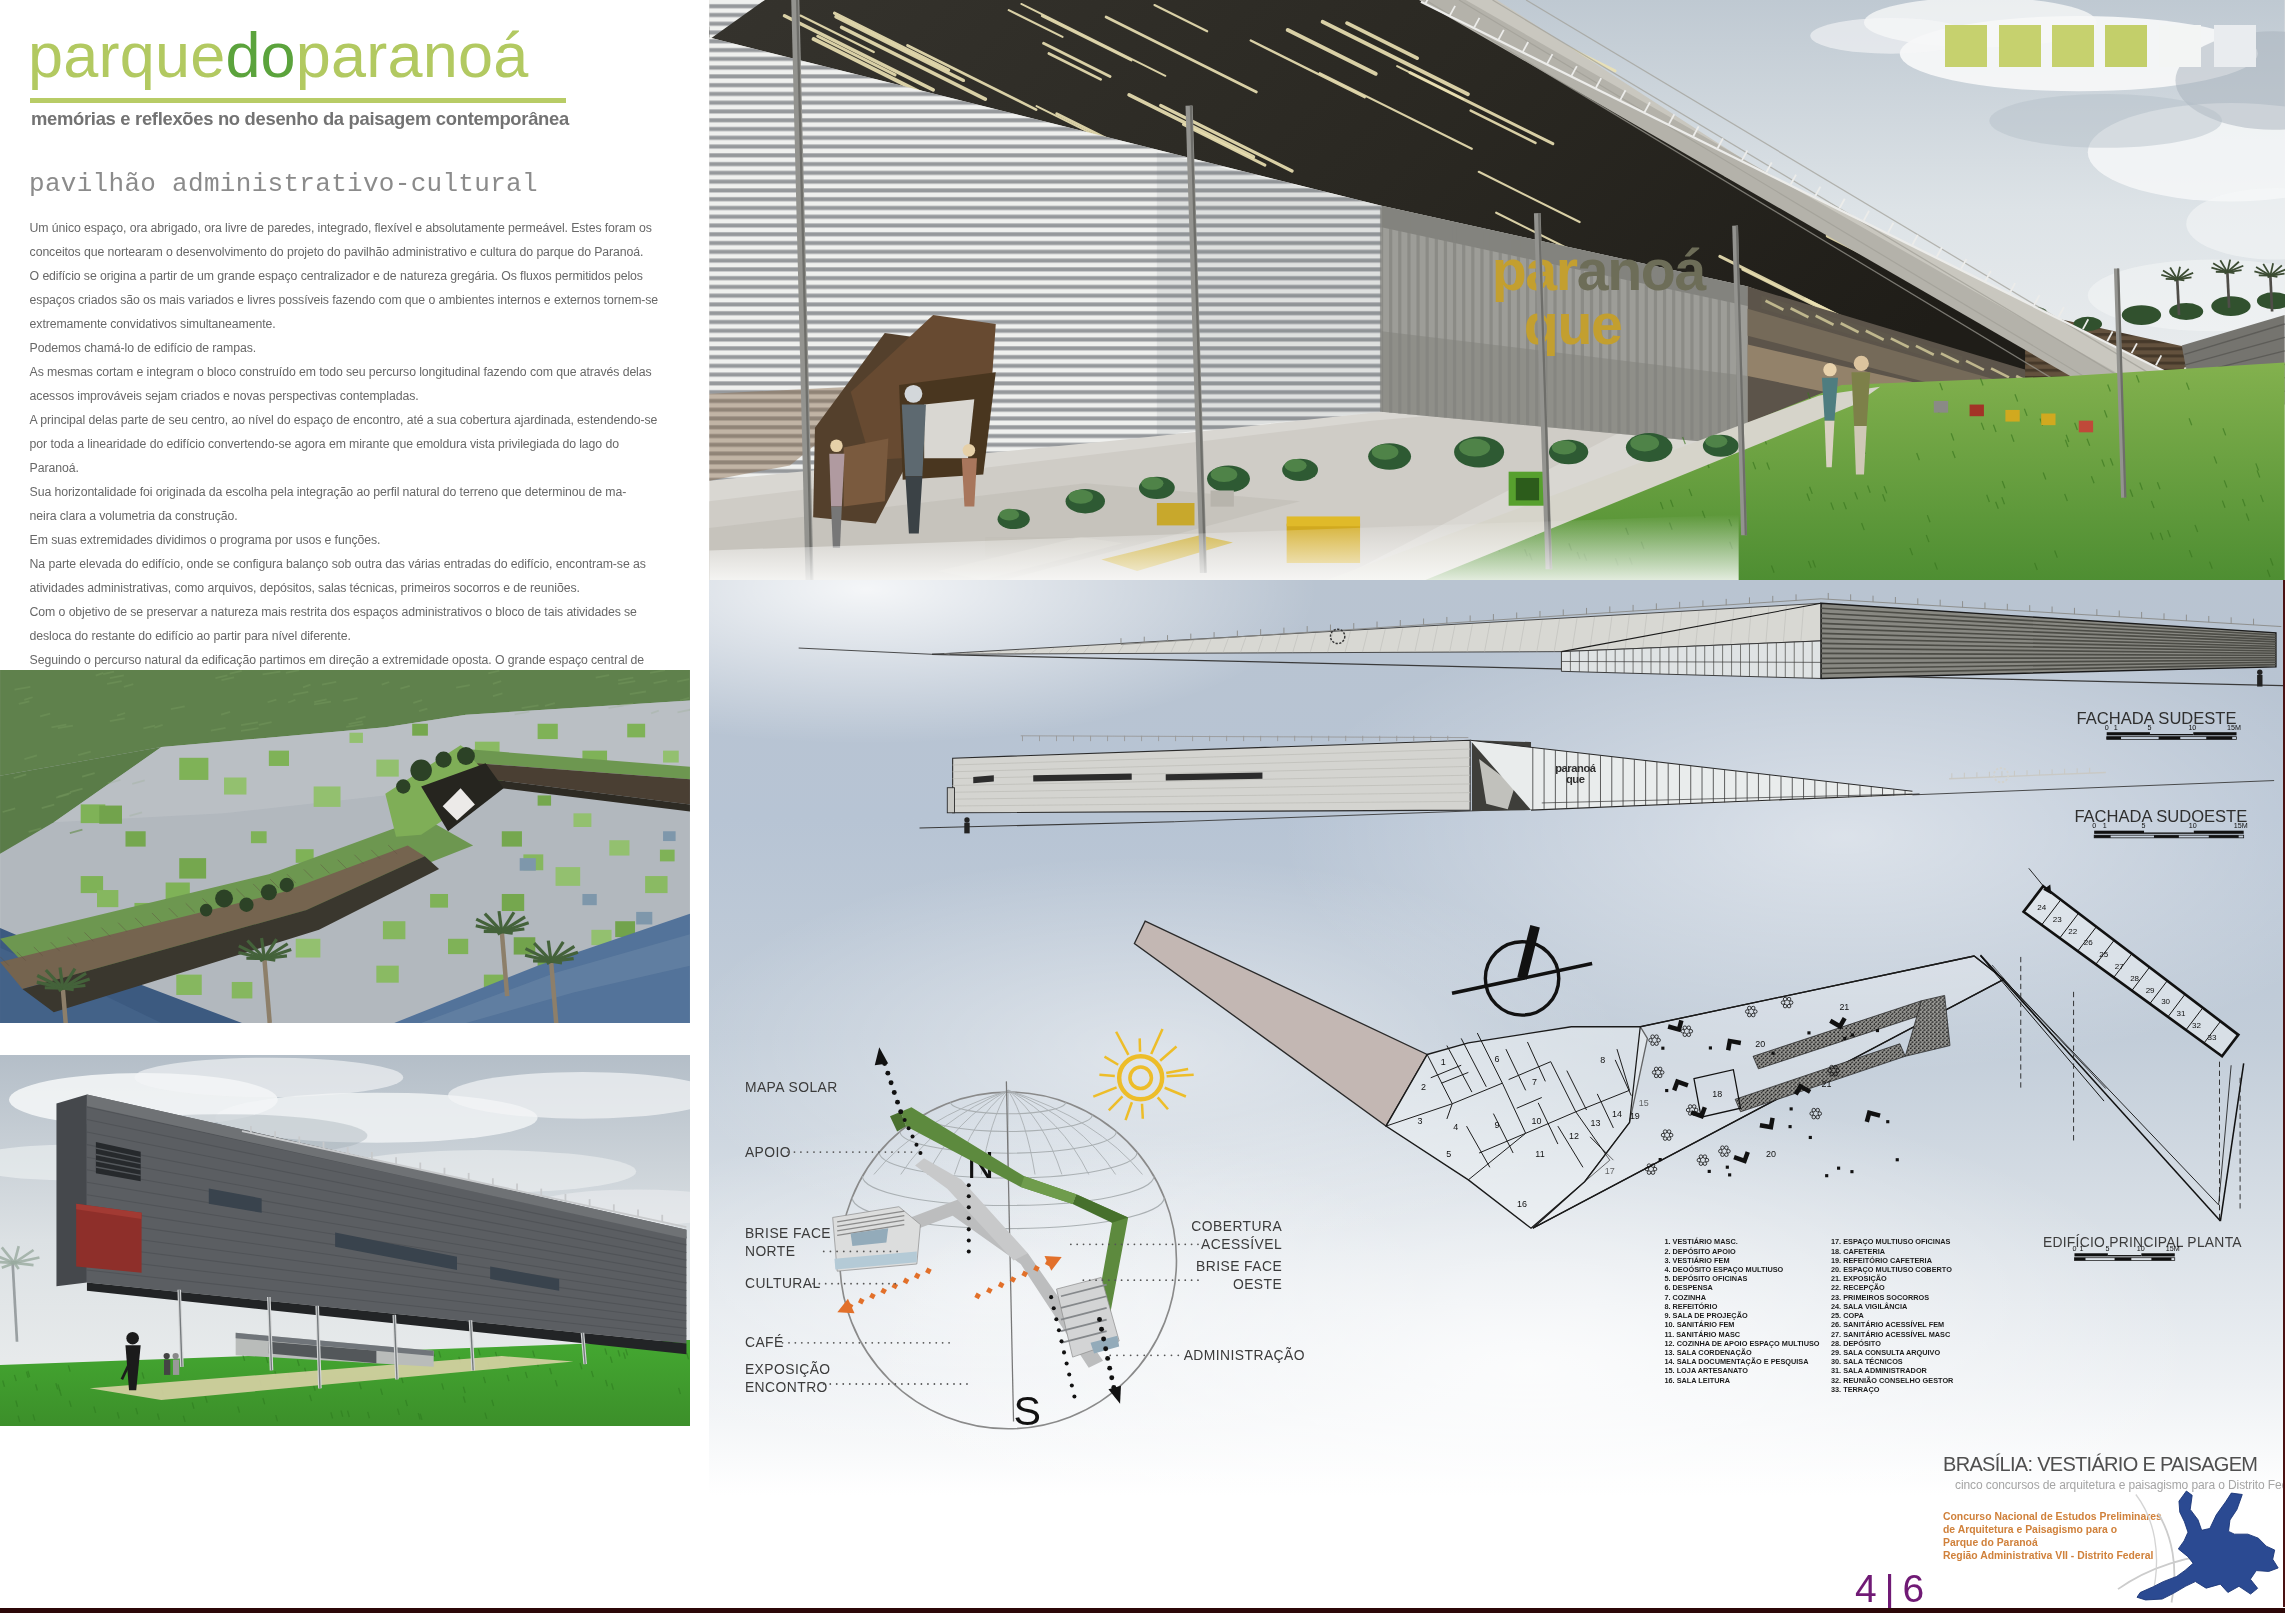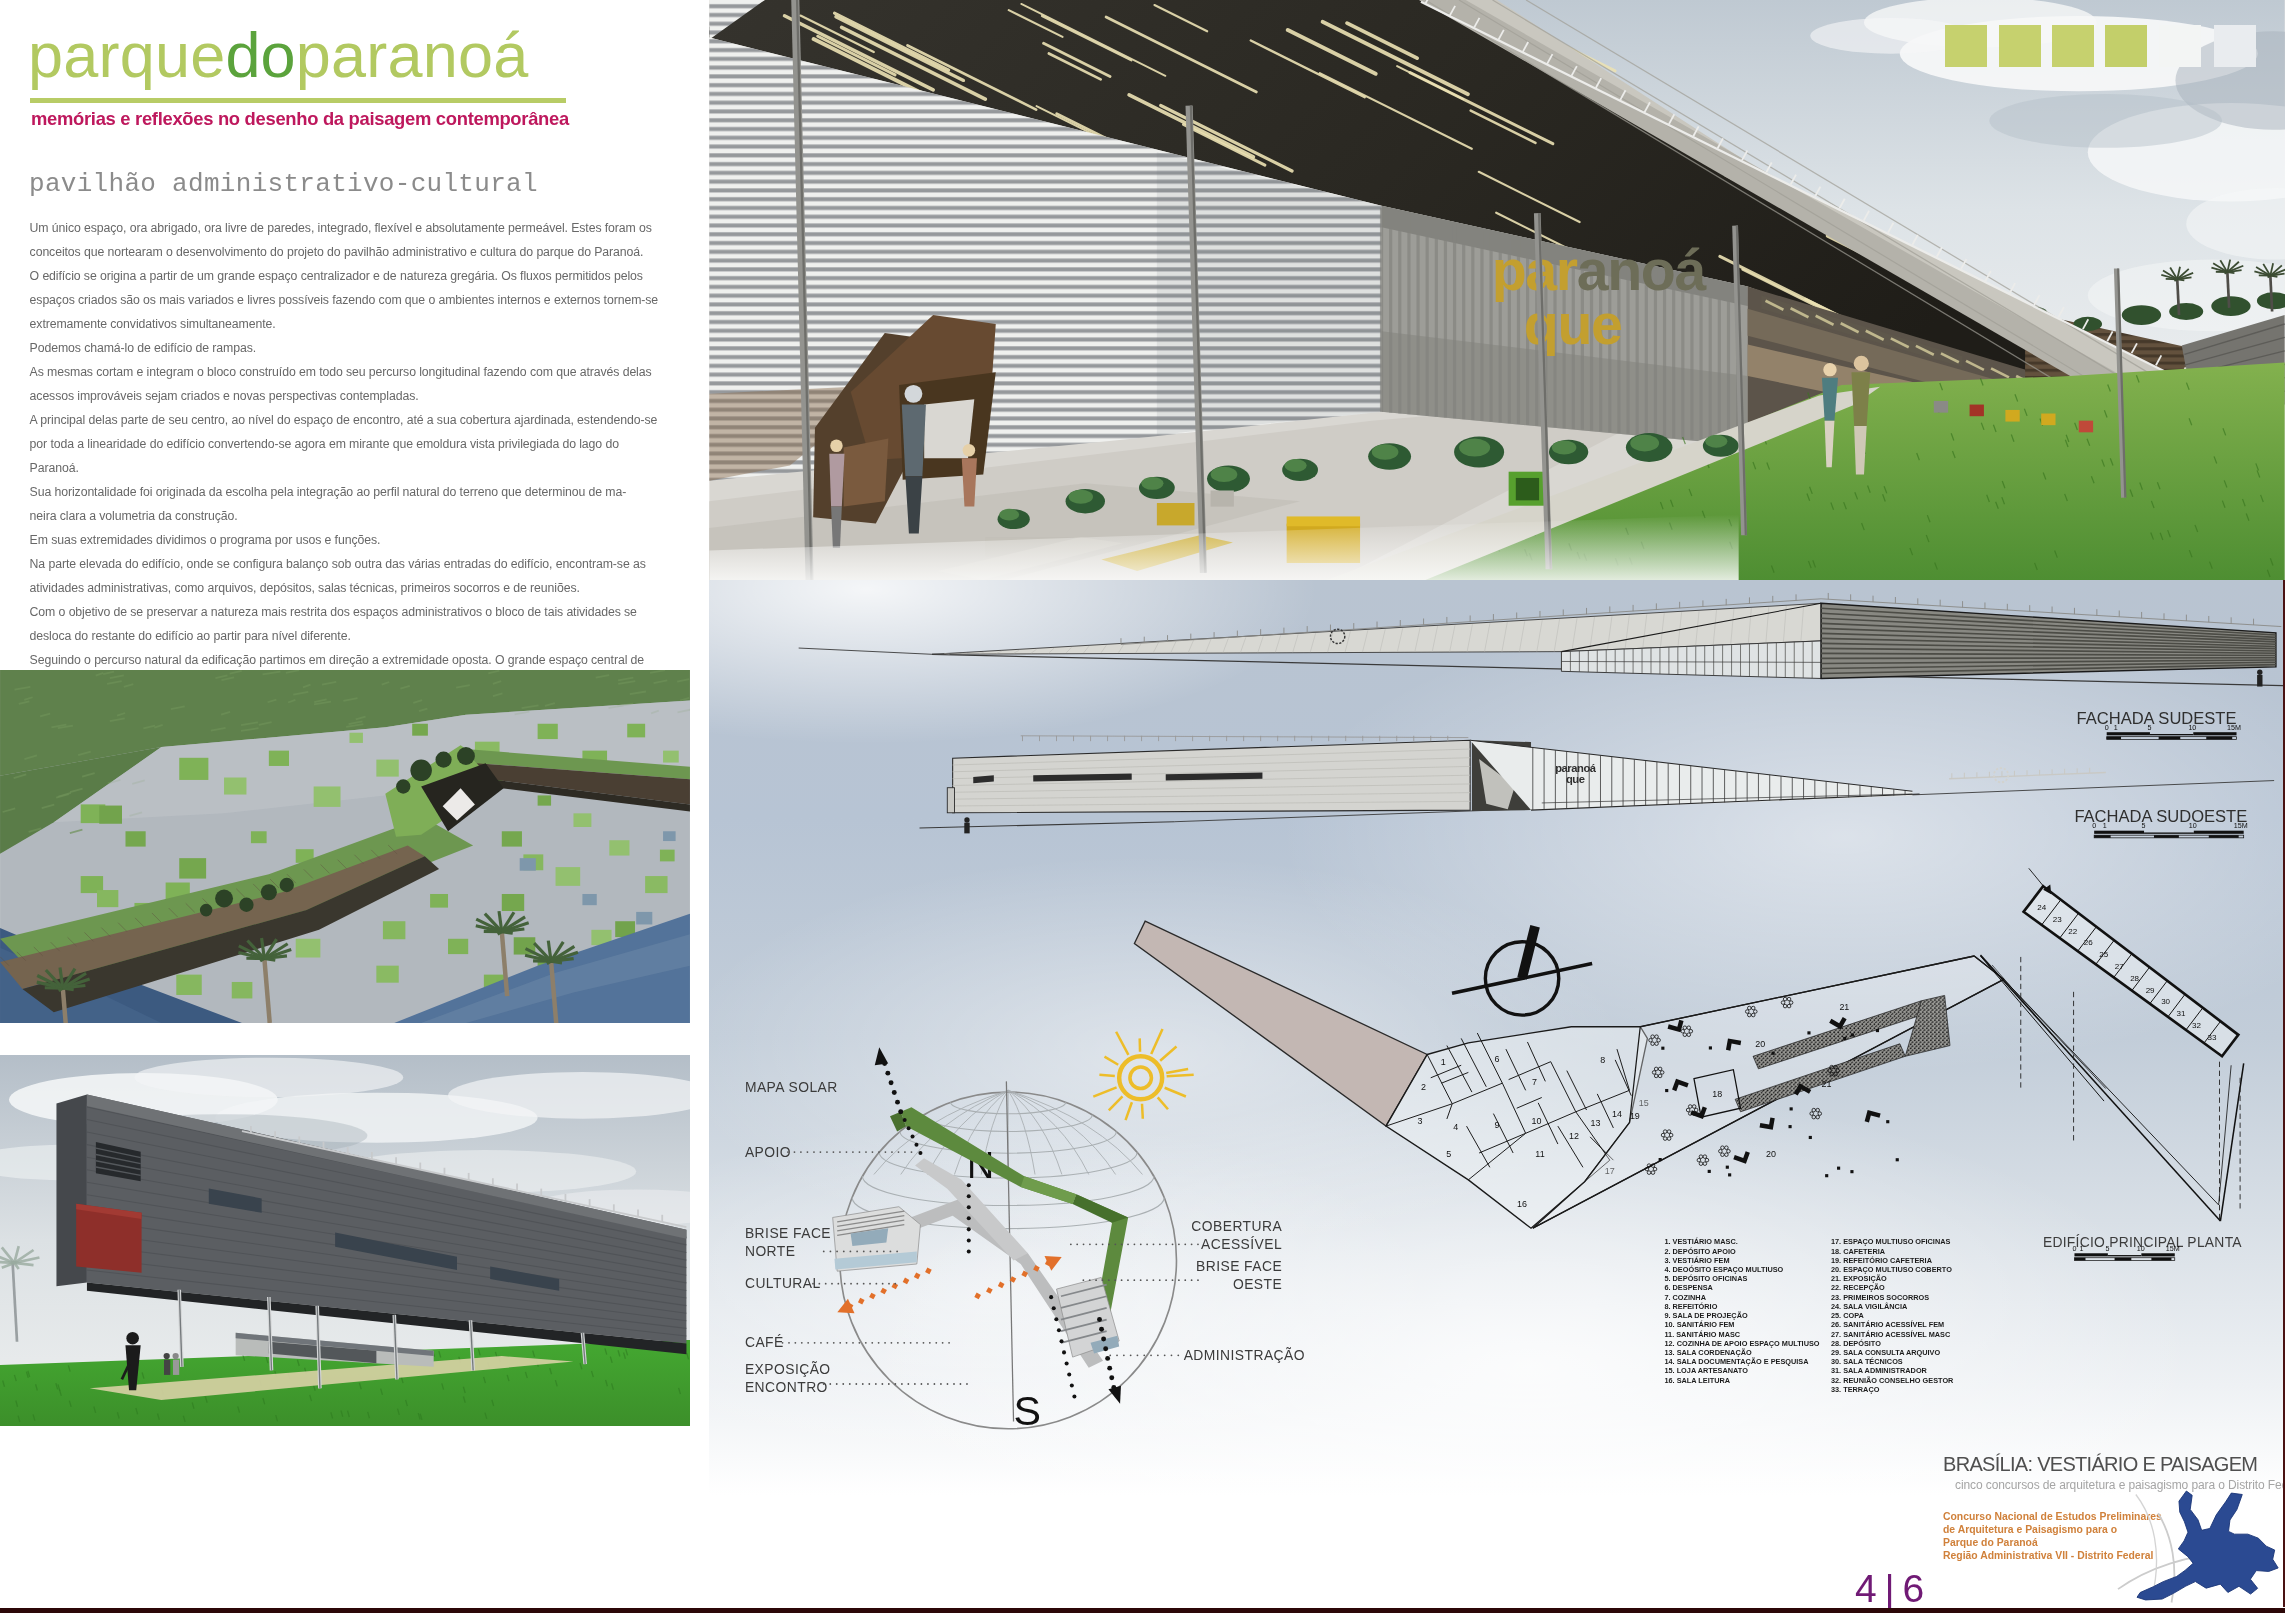--- a/index.html
+++ b/index.html
@@ -1,20 +1,20 @@
 <!DOCTYPE html>
 <html style="font-size:14.3px"><head><meta charset="utf-8">
 <style>
 * { margin:0; padding:0; box-sizing:border-box; }
 html,body { width:2286px; height:1614px; background:#ffffff; font-family:"Liberation Sans", sans-serif; }
 #page { position:relative; width:2286px; height:1614px; overflow:hidden; background:#ffffff; }
 .abs { position:absolute; }
 #title { left:28px; top:19px; font-size:63px; font-weight:normal; letter-spacing:0.2px; color:#b2c961; white-space:nowrap; }
 #underline { left:29.6px; top:98px; width:536px; height:4.5px; background:#b8cc66; }
-#subtitle { left:31px; top:108px; font-size:18.4px; font-weight:bold; color:#be185d; letter-spacing:-0.3px; white-space:nowrap; }
+#subtitle { left:31px; top:108px; font-size:18.4px; font-weight:bold; color:#737373; letter-spacing:-0.3px; white-space:nowrap; }
 #heading { left:29px; top:169px; font-size:26px; color:#8b8b8b; letter-spacing:0.3px; white-space:nowrap;font-family:Liberation Mono, monospace; }
 #bodytext { left:29.6px; top:216px; font-size:12.3px; line-height:24px; color:#686868; letter-spacing:-0.1px; white-space:nowrap; }
 #skypanel { left:709px; top:580px; width:1576px; height:915px;
   background:
     radial-gradient(627px 215px at 10% 1%, rgba(255,255,255,0.85), rgba(255,255,255,0) 72%),
     radial-gradient(806px 340px at 72% 28%, rgba(255,255,255,0.5), rgba(255,255,255,0) 70%),
     radial-gradient(681px 287px at 28% 52%, rgba(255,255,255,0.45), rgba(255,255,255,0) 70%),
     radial-gradient(896px 376px at 52% 86%, rgba(255,255,255,0.8), rgba(255,255,255,0) 75%),
     radial-gradient(627px 251px at 18% 78%, rgba(255,255,255,0.5), rgba(255,255,255,0) 70%),
     linear-gradient(180deg, #b9c4d1 0%, #b7c4d4 26%, #c2cdd9 50%, #d8dfe6 70%, #eef1f4 88%, #ffffff 100%);

